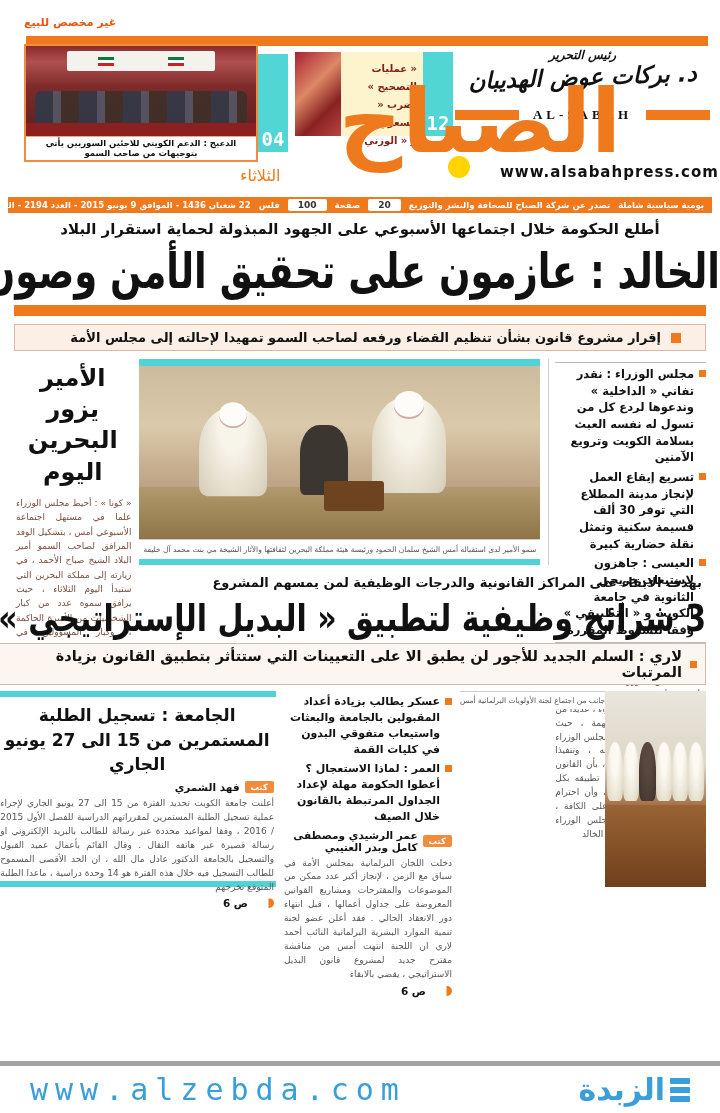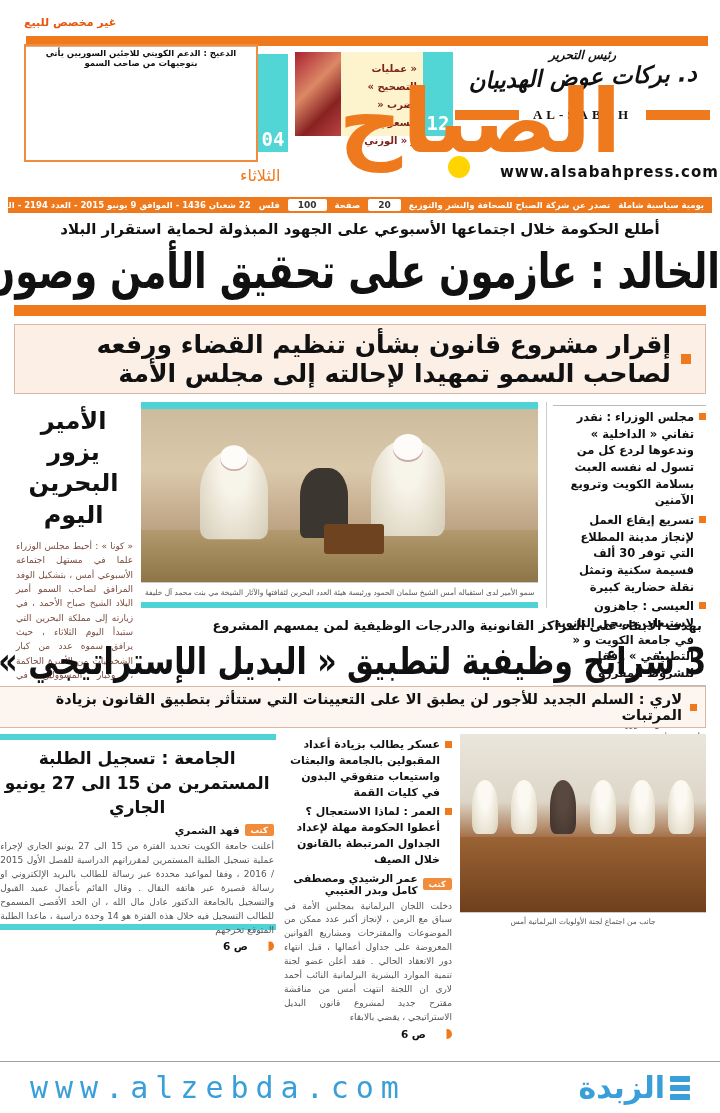--- a/index.html
+++ b/index.html
@@ -4,21 +4,21 @@
 <style>
   html,body{margin:0;padding:0;background:#e8e8e8;}
   *{box-sizing:border-box;}
   .page{position:relative;width:720px;height:1113px;margin:0 auto;background:#fff;
         overflow:hidden;direction:rtl;font-family:"DejaVu Sans","Liberation Sans",sans-serif;color:#111;}
 
   
   .header{position:relative;height:197px;}
   .not-for-sale{position:absolute;left:24px;top:16px;color:#e8560f;font-size:11px;font-weight:bold;}
   .top-orange-bar{position:absolute;left:26px;top:36px;width:682px;height:10px;background:#ee7a1d;}
-  .photo-box-left{position:absolute;left:24px;top:44px;width:234px;height:118px;border:2px solid #f08c3c;background:#fff;display:flex;flex-direction:row;}
+  .photo-box-left{position:absolute;left:24px;top:44px;width:234px;height:118px;border:2px solid #f08c3c;background:#fff;display:flex;flex-direction:column;}
   .pb-photo{flex:1;position:relative;overflow:hidden;
      background:linear-gradient(180deg,#8d2b2b 0%,#b05050 18%,#7e2a2a 45%,#5e1f1f 100%);}
   .pb-banner{position:absolute;left:18%;top:6%;width:64%;height:22%;background:#f4f2ec;border-radius:2px;
      display:flex;align-items:center;justify-content:space-around;padding:0 4px;}
   .flag{width:16px;height:9px;background:linear-gradient(180deg,#0a7a3a 33%,#fff 33%,#fff 66%,#c22 66%);}
   .pb-people{position:absolute;bottom:14%;left:4%;width:92%;height:36%;
      background:repeating-linear-gradient(90deg,#2e3a4a 0 18px,#505a68 18px 26px,#3a3028 26px 44px);border-radius:6px 6px 0 0;opacity:.85;}
   .pb-carpet{position:absolute;bottom:0;left:0;width:100%;height:14%;background:#8c1f1f;}
   .pb-caption{height:24px;font-size:8.5px;font-weight:bold;display:flex;align-items:center;justify-content:center;
      border-top:1px solid #e0b08a;padding:0 2px;text-align:center;line-height:1.1;}
@@ -46,21 +46,21 @@
      color:#fff;font-size:8.5px;font-weight:bold;padding:0 8px;white-space:nowrap;overflow:hidden;}
   .chip{background:#fff;color:#333;padding:0 10px;border-radius:2px;font-size:9px;line-height:12px;}
 
   
   .kicker{font-weight:900;font-size:15px;text-align:center;margin-top:7px;}
   .headline-wrap{text-align:center;overflow:hidden;}
   .headline1{display:inline-block;font-size:37px;font-weight:900;white-space:nowrap;
      transform:scaleY(1.3);transform-origin:center;letter-spacing:-1px;margin:12px 0 10px;}
   .orange-divider{height:11px;background:#ee7a1d;margin:2px 14px 8px;}
   .subhead-box{margin:0 14px 8px;background:#fcefe6;border:1px solid #d9b8a6;display:flex;align-items:center;
-     direction:rtl;gap:10px;padding:5px 14px;font-size:25px;font-weight:900;}
+     direction:rtl;gap:10px;padding:5px 24px;font-size:13px;font-weight:900;}
   .sq{width:10px;height:10px;background:#ee7a1d;flex:0 0 auto;}
   .sq.small{width:7px;height:7px;}
 
   .lead-row{display:flex;direction:rtl;gap:8px;margin:4px 14px 0;height:206px;}
   .lead-col-right{width:202px;border-left:1px solid #ccc;padding-left:6px;}
   .rule{border-top:1px solid #bbb;margin:3px 0;}
   .bullet{display:flex;gap:5px;font-size:11.5px;font-weight:bold;line-height:1.45;margin:3px 0;text-align:right;}
   .bullet .sq{margin-top:4px;}
   .byline-row{display:flex;align-items:center;gap:5px;margin:4px 0;}
   .badge{background:#f08c3c;color:#fff;font-size:8.5px;padding:1px 6px;border-radius:2px;font-weight:bold;}
@@ -89,37 +89,37 @@
 
   
   .strategic-wrap{display:flex;direction:rtl;gap:8px;margin:10px 14px 0;}
   .strategic-main{flex:1;}
   .kicker2{font-weight:900;font-size:13px;text-align:right;padding-right:4px;}
   .headline2{display:inline-block;font-size:30px;font-weight:900;white-space:nowrap;transform:scaleY(1.25);
      transform-origin:center;margin:10px 0 8px;letter-spacing:-1px;}
   .subhead2{background:#fdf6f0;border:1px solid #d9b8a6;display:flex;align-items:center;gap:8px;
      padding:4px 8px;font-size:14.5px;font-weight:900;margin-bottom:6px;}
   .strat-row{display:flex;direction:rtl;gap:8px;height:196px;}
-  .strat-photo{width:246px;display:flex;flex-direction:column;}
+  .strat-photo{width:246px;display:flex;flex-direction:row;}
   .sp-scene{flex:1;position:relative;overflow:hidden;
      background:linear-gradient(180deg,#eae6dc 0%,#ddd6c8 38%,#a5714a 58%,#7c4c28 100%);}
   .sp-row{position:absolute;top:26%;left:2%;width:96%;height:30%;display:flex;justify-content:space-around;}
   .sp-person{width:26px;height:100%;background:radial-gradient(ellipse at 50% 20%,#fbf9f2 0 30%,#e9e3d3 70%,#d7cfba 100%);border-radius:50% 50% 20% 20%;}
   .sp-person.dark{background:radial-gradient(ellipse at 50% 20%,#59483f 0 30%,#3f332c 100%);}
   .sp-desk{position:absolute;bottom:0;left:0;width:100%;height:42%;
      background:linear-gradient(180deg,#9a6335,#6f3f1c);}
   .sp-caption{height:18px;font-size:7.5px;color:#555;border-top:1px solid #ccc;background:#fff;
      display:flex;align-items:center;justify-content:center;}
   .strat-bullets{width:168px;}
   .strat-bullets .bullet{font-size:11px;}
   .univ-col{flex:1;border-top:6px solid #4fd3d6;border-bottom:6px solid #4fd3d6;padding:4px 2px;}
   .univ-headline{font-size:17px;font-weight:900;text-align:center;line-height:1.45;margin:2px 0 4px;}
 
   
-  .footer{position:absolute;left:0;bottom:0;width:720px;height:52px;background:#fff;border-top:1px solid #a3a3a3;
+  .footer{position:absolute;left:0;bottom:0;width:720px;height:52px;background:#fff;border-top:5px solid #a3a3a3;
      display:flex;align-items:center;justify-content:space-between;padding:0 30px;direction:ltr;}
   .footer-url{color:#3a9fd8;font-size:30px;letter-spacing:7px;font-weight:500;font-family:"DejaVu Sans Mono",monospace;}
   .footer-logo{display:flex;align-items:center;gap:5px;color:#3a9fd8;font-weight:900;font-size:30px;}
   .bars{display:flex;flex-direction:column;gap:3px;}
   .bars div{width:20px;height:6px;background:#3a9fd8;border-radius:1px;}
 </style>
 </head>
 <body>
 
 <div class="page">
@@ -219,21 +219,21 @@
         <div class="lp-floor"></div>
         <div class="figure-white fig1">
             <div class="head"></div>
           </div>
         <div class="figure-white fig2">
             <div class="head"></div>
           </div>
         <div class="fig-dark"></div>
         <div class="lp-table"></div>
       </div>
-      <div class="lp-caption">سمو الأمير لدى استقباله أمس الشيخ سلمان الحمود ورئيسة هيئة العدد البحرين لثقافتها والآثار الشيخة مي بنت محمد آل خليفة</div>
+      <div class="lp-caption">سمو الأمير لدى استقباله أمس الشيخ سلمان الحمود ورئيسة هيئة مملكة البحرين لثقافتها والآثار الشيخة مي بنت محمد آل خليفة</div>
     </div>
 
     <div class="amir-col">
       <div class="amir-headline">الأمير يزور البحرين اليوم</div>
       <div class="amir-body">« كونا » : أحيط مجلس الوزراء علما في مستهل اجتماعه الأسبوعي أمس ، بتشكيل الوفد المرافق لصاحب السمو أمير البلاد الشيخ صباح الأحمد ، في زيارته إلى مملكة البحرين التي ستبدأ اليوم الثلاثاء ، حيث يرافق سموه عدد من كبار الشخصيات من الأسرة الحاكمة ، وكبار المسؤولين في الحكومة.</div>
     </div>
   </div>
 
   <div class="strategic-wrap">
     <div class="strategic-main">

